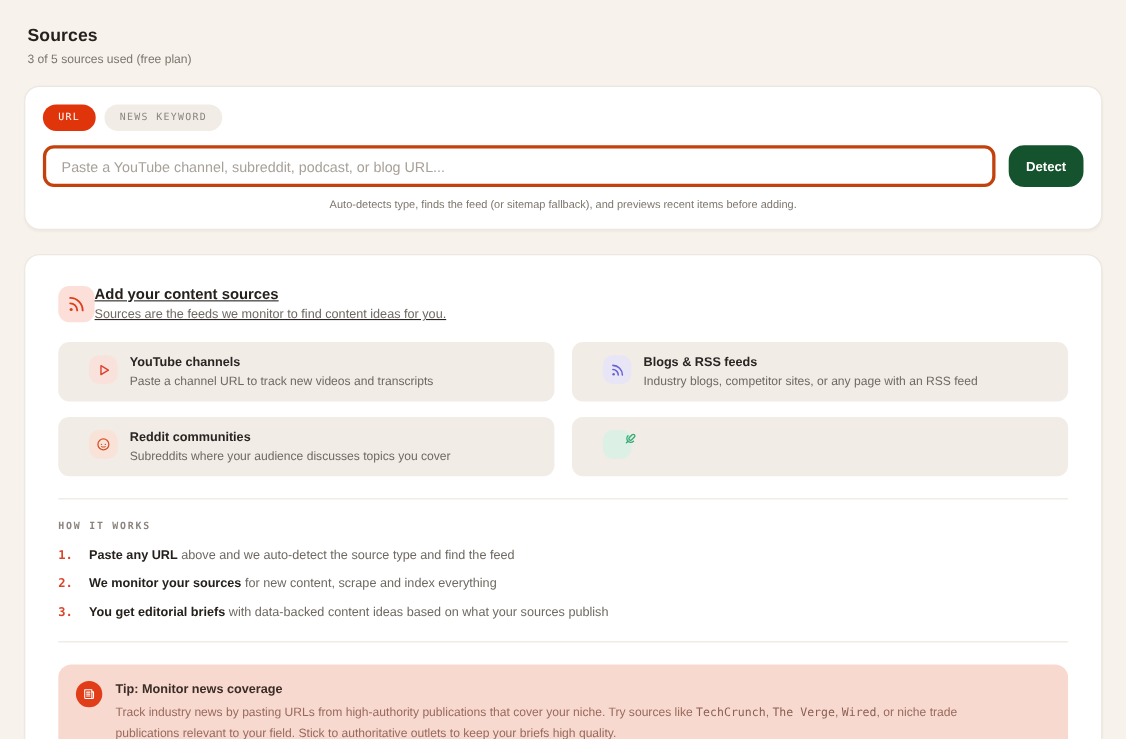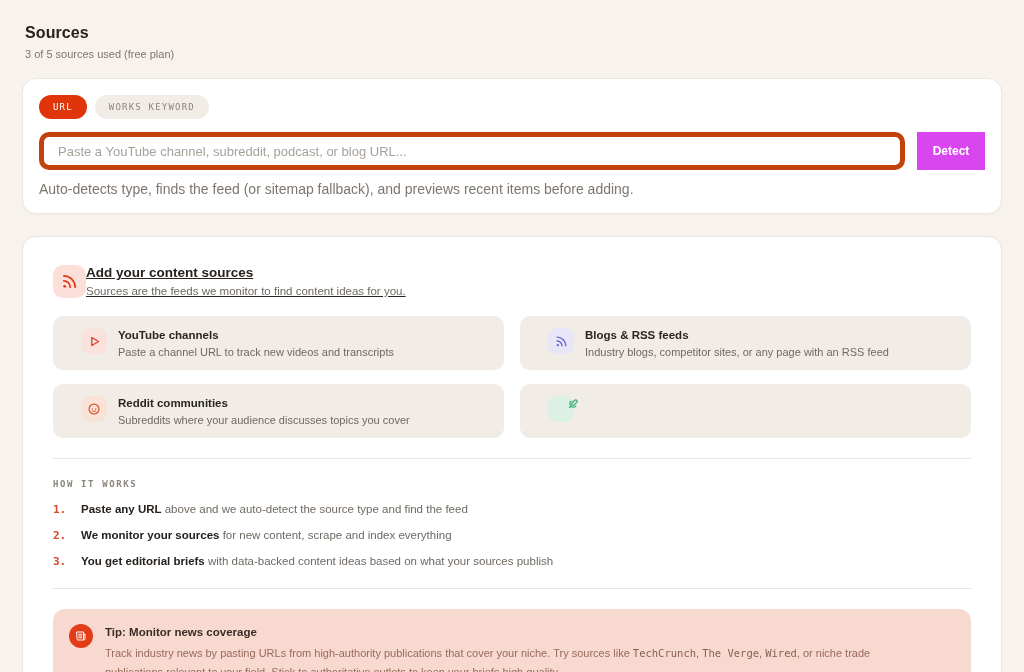--- a/index.html
+++ b/index.html
@@ -38,43 +38,43 @@
     cursor: pointer;
   }
   .pill.active { background: #e0350b; color: #ffffff; }
   .pill.inactive { background: #f1ece6; color: #8b857d; }
 
   
   .input-row { display: flex; gap: 12px; margin-top: 13px; }
   .url-input {
     flex: 1;
     height: 38px;
-    border: 5px solid #c2410c;
+    border: 3px solid #c2410c;
     border-radius: 10px;
     padding: 0 14px;
     font-family: "Liberation Sans", sans-serif;
     font-size: 13px;
     color: #2a2522;
     background: #ffffff;
     outline: none;
   }
   .url-input::placeholder { color: #a8a199; }
   .detect-btn {
     width: 68px;
     height: 38px;
     border: none;
-    border-radius: 0;
-    background: #d946ef;
+    border-radius: 14px;
+    background: #14532d;
     color: #ffffff;
     font-family: "Liberation Sans", sans-serif;
     font-size: 12px;
     font-weight: 600;
     cursor: pointer;
   }
-  .helper-text { font-size: 14px; color: #7d766e; margin-top: 11px; }
+  .helper-text { font-size: 10px; color: #7d766e; margin-top: 11px; text-align: center; }
 
   
   .info-card { padding: 28px 30px 20px 30px; }
   .info-header { display: flex; gap: 0; align-items: flex-start; text-decoration: underline; }
   .icon-box {
     width: 33px; height: 33px; flex: 0 0 33px;
     border-radius: 10px;
     display: flex; align-items: center; justify-content: center;
   }
   .icon-box.rss-red { background: #fbdfd8; color: #dd3f1c; }
@@ -161,21 +161,21 @@
 <div class="page">
 
   <div class="page-header">
     <div class="page-title">Sources</div>
     <div class="page-sub">3 of 5 sources used (free plan)</div>
   </div>
 
   <section class="card detect-card">
     <div class="pill-row">
       <button class="pill active">URL</button>
-      <button class="pill inactive">WORKS KEYWORD</button>
+      <button class="pill inactive">NEWS KEYWORD</button>
     </div>
     <div class="input-row">
       <input class="url-input" type="text" placeholder="Paste a YouTube channel, subreddit, podcast, or blog URL..." style="">
       <button class="detect-btn">Detect</button>
     </div>
     <div class="helper-text">Auto-detects type, finds the feed (or sitemap fallback), and previews recent items before adding.</div>
   </section>
 
   <section class="card info-card">
 

